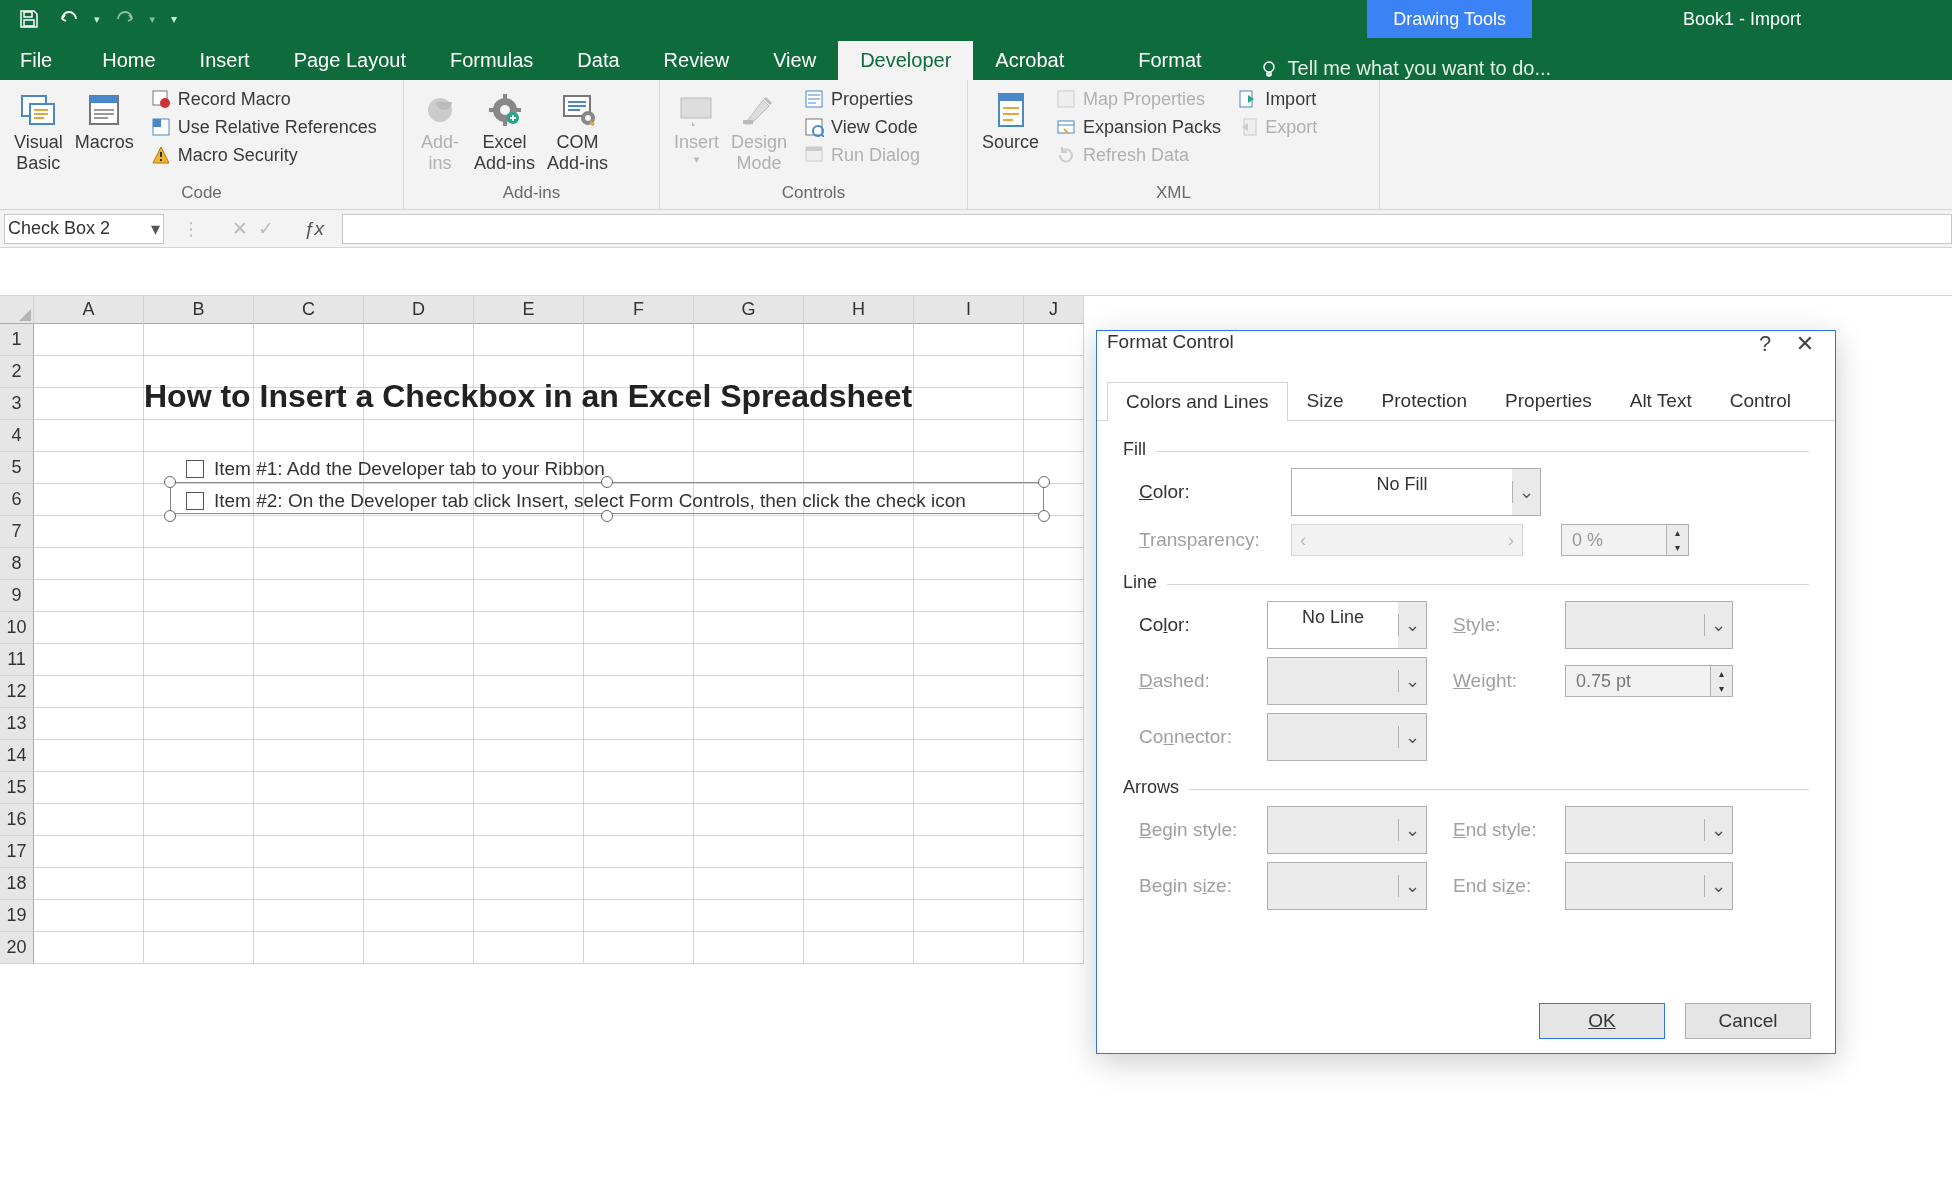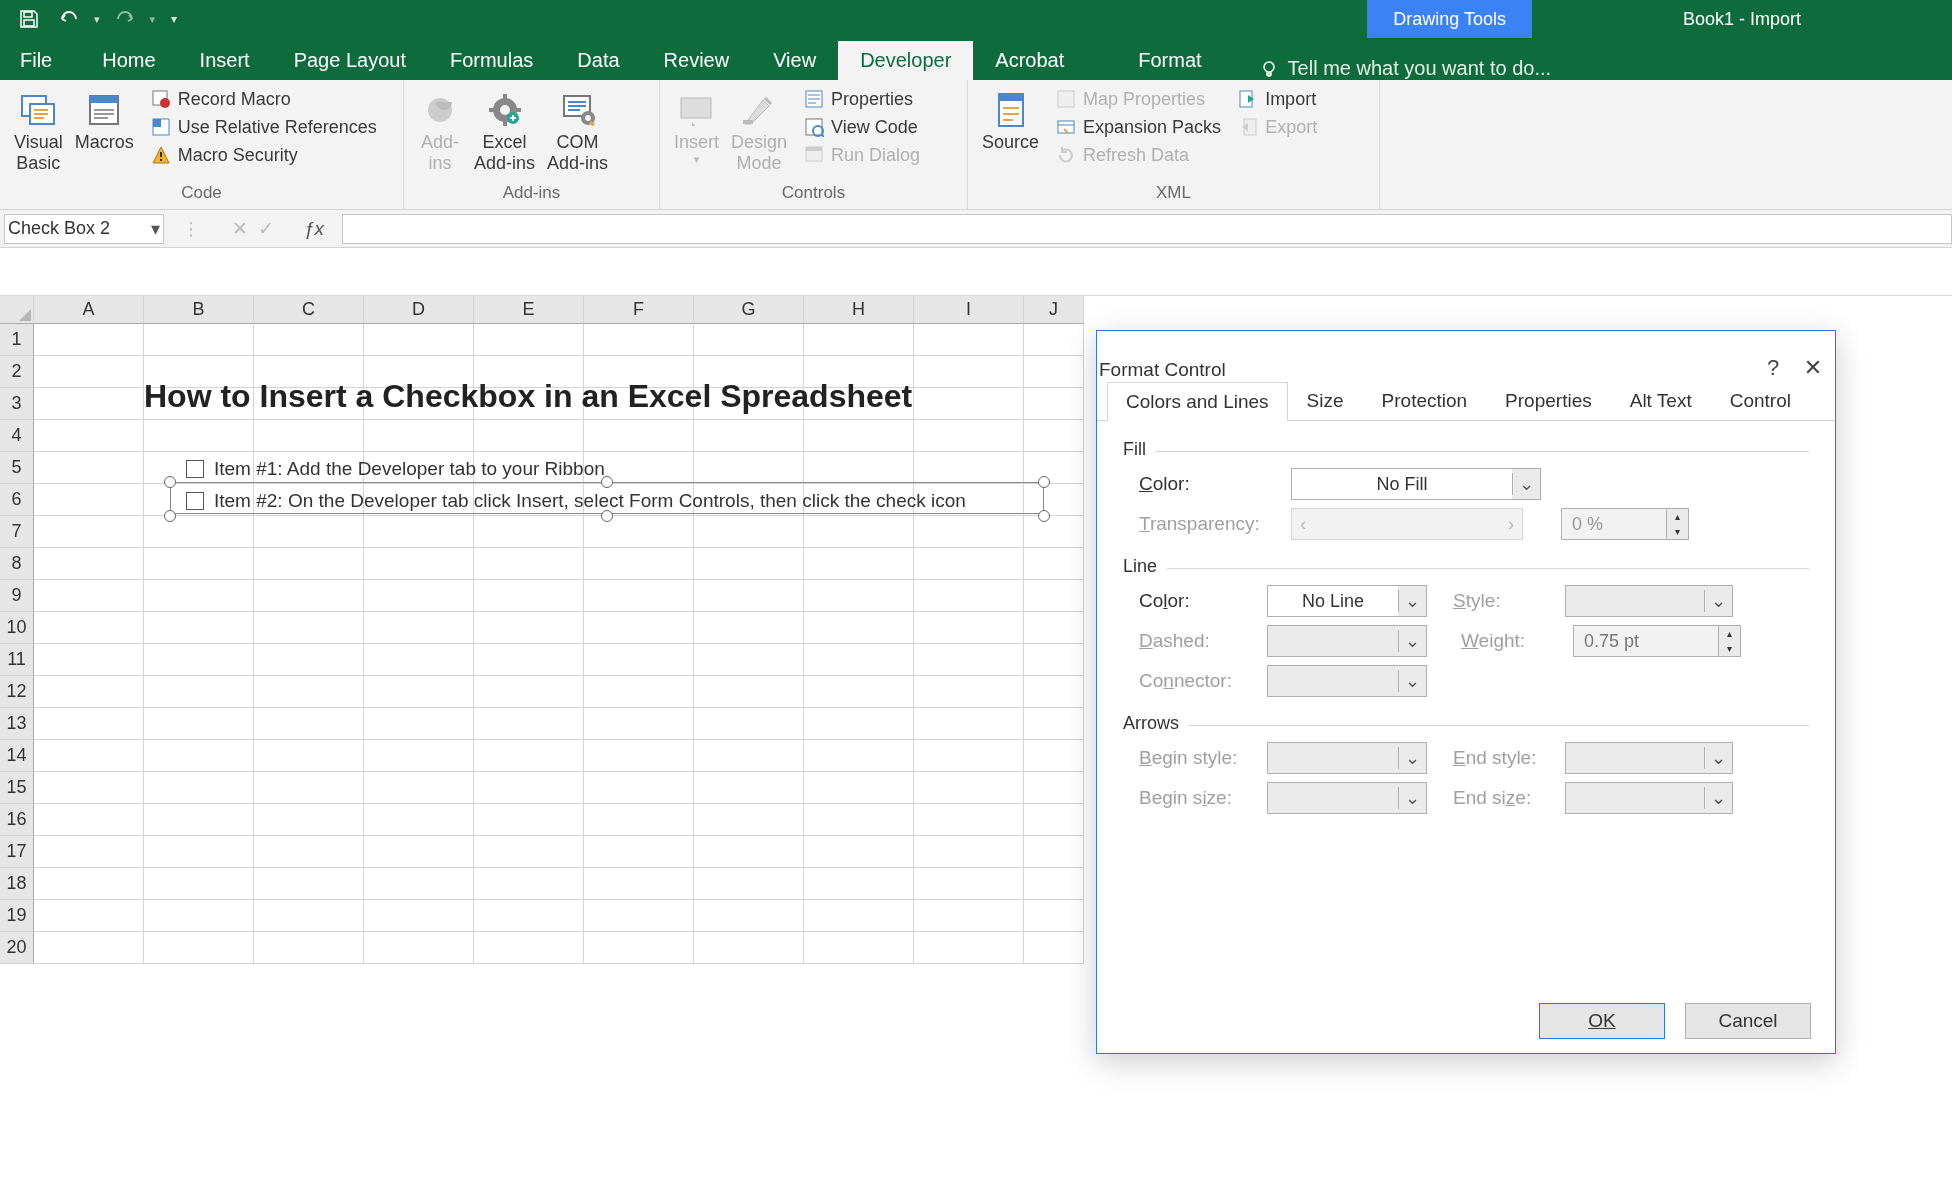--- a/index.html
+++ b/index.html
@@ -57,34 +57,34 @@
   .sheet-overlay { position: absolute; left: 34px; top: 28px; }
   .title-cell { position: absolute; left: 110px; top: 54px; font-size: 32px; font-weight: 600; color: #222; white-space: nowrap; }
   .cb-line { position: absolute; display: flex; align-items: center; gap: 10px; font-size: 19px; color: #333; white-space: nowrap; }
   .cb-box { width: 18px; height: 18px; border: 1.5px solid #555; background: #fff; }
 
   .sel-frame { position: absolute; border: 1px solid #888; }
   .sel-handle { position: absolute; width: 12px; height: 12px; border: 1px solid #666; background: #fff; border-radius: 50%; }
 
   
   .dialog { position: absolute; left: 1096px; top: 330px; width: 740px; height: 724px; background: #fff; border: 1px solid #2f74e5; box-shadow: 0 8px 30px rgba(0,0,0,.2); display:flex; flex-direction:column;}
-  .dlg-title { height: 50px; display: flex; align-items: flex-end; padding: 0 2px; font-size: 19px; color:#333;}
+  .dlg-title { height: 50px; display: flex; align-items: flex-start; padding: 0 10px; font-size: 19px; color:#333;}
   .dlg-title .sp { flex:1;}
   .dlg-title .hbtn { width: 40px; text-align: center; font-size: 22px; color:#444; cursor:pointer;}
   .dlg-tabs { display: flex; border-bottom: 1px solid #d4d4d4; padding-left: 10px; font-size: 19px;}
   .dlg-tab { padding: 8px 18px; border: 1px solid transparent; border-bottom: none; cursor:pointer; color:#333;}
   .dlg-tab.active { border-color: #d4d4d4; background: #fff; position: relative; top: 1px; }
   .dlg-body { flex:1; padding: 10px 26px 0 26px; color:#333;}
   .fieldset-label { font-size: 18px; color:#333; margin-top: 8px; }
   .fieldset-line { height: 1px; background: #d4d4d4; flex:1; margin-left:10px; margin-top: 12px;}
   .fsrow { display:flex; align-items:center;}
   .formrow { display:flex; align-items:center; margin: 8px 0 8px 16px; gap: 12px;}
   .formrow .lbl { width: 140px; font-size: 19px; }
   .formrow .lbl.dis { color:#a0a0a0;}
-  .combo { height: 32px; border: 1px solid #b0b0b0; background: #eaeaea; display:flex; align-items:center; font-size:18px; }
+  .combo { height: 48px; border: 1px solid #b0b0b0; background: #eaeaea; display:flex; align-items:center; font-size:18px; }
   .combo .txt { flex:1; text-align:center; background:#fff; align-self:stretch; line-height:30px;}
   .combo .ar { width: 28px; text-align:center; color:#555; border-left:1px solid #b0b0b0; background:#eaeaea;}
   .combo.disabled { background:#eaeaea;}
   .combo.disabled .txt { background:#eaeaea; color:#999;}
   .spinner { height:32px; border:1px solid #b0b0b0; display:flex; align-items:center;}
   .spinner .txt { flex:1; padding:0 10px; font-size:18px;}
   .spinner .arws { width: 22px; display:flex; flex-direction:column; border-left:1px solid #b0b0b0;}
   .spinner .arws div{ height:15px; text-align:center; font-size:10px; line-height:15px; background:#eaeaea;}
   .dlg-buttons { height: 64px; display:flex; justify-content:flex-end; align-items:center; gap: 20px; padding-right: 24px; border-top:0;}
   .btn { width: 126px; height: 36px; border:1px solid #b0b0b0; background: #e5e5e5; font-size:19px; cursor:pointer; display:flex; align-items:center; justify-content:center;}
@@ -757,21 +757,21 @@
           <div class="txt"></div>
           <div class="ar">⌄</div>
         </div>
     </div>
     <div class="formrow">
       <div class="lbl dis" style="width:116px;"><span class="u">D</span>ashed:</div>
       <div class="combo disabled" style="width:160px;">
           <div class="txt"></div>
           <div class="ar">⌄</div>
         </div>
-      <div class="lbl dis" style="width:100px;margin-left:22px;"><span class="u">W</span>eight:</div>
+      <div class="lbl dis" style="width:100px;margin-left:14px;"><span class="u">W</span>eight:</div>
       <div class="spinner" style="width:168px;background:#f2f2f2;">
         <div class="txt" style="color:#777;">0.75 pt</div>
         <div class="arws">
             <div>▴</div>
             <div>▾</div>
           </div>
       </div>
     </div>
     <div class="formrow">
       <div class="lbl dis" style="width:116px;">Co<span class="u">n</span>nector:</div>

